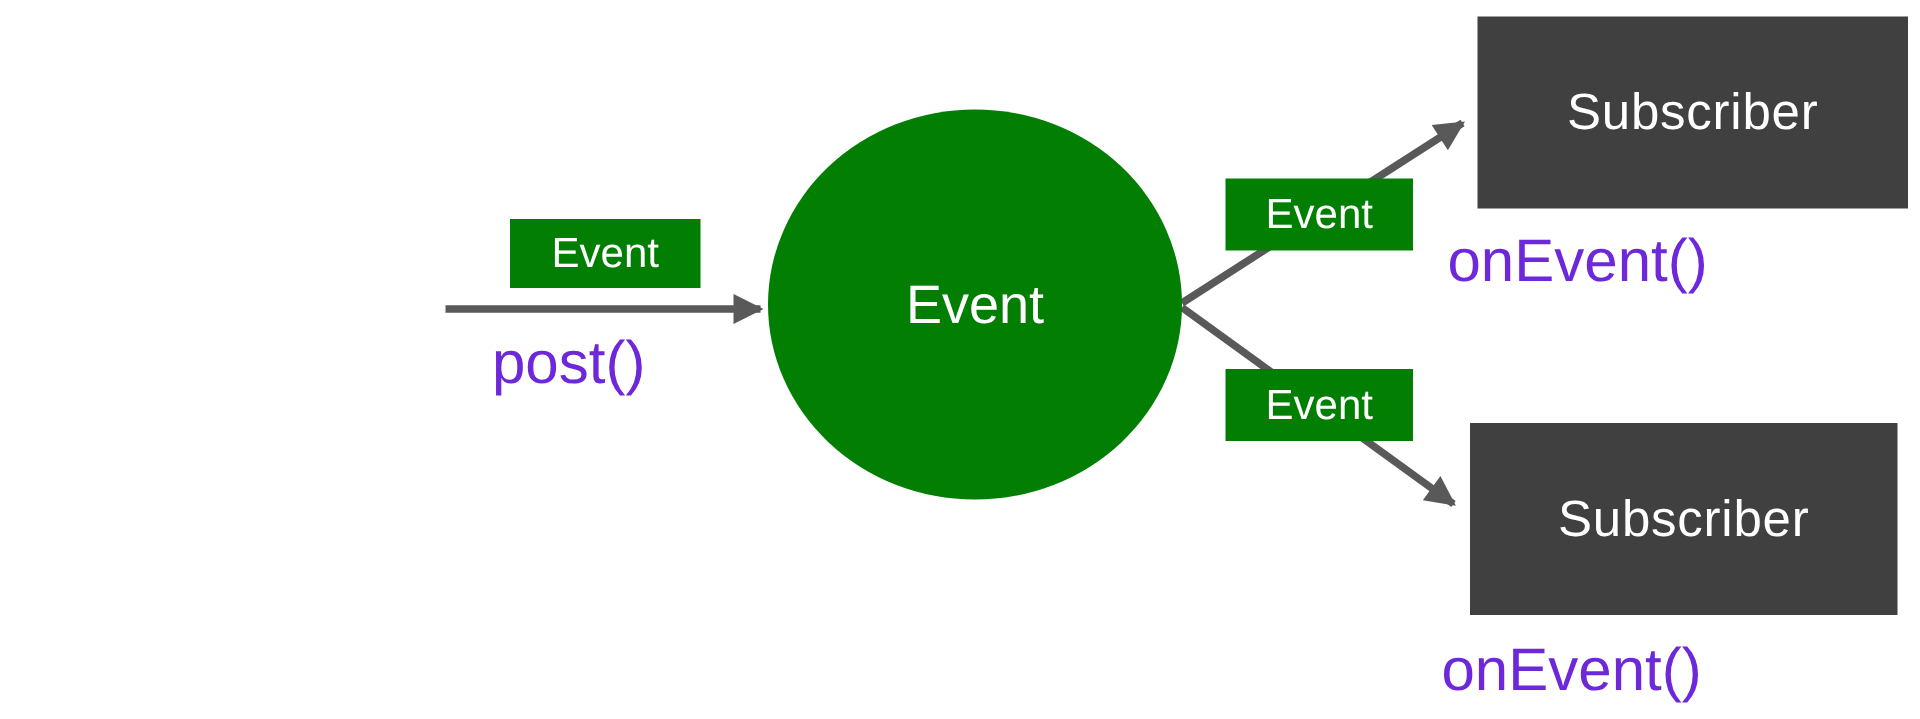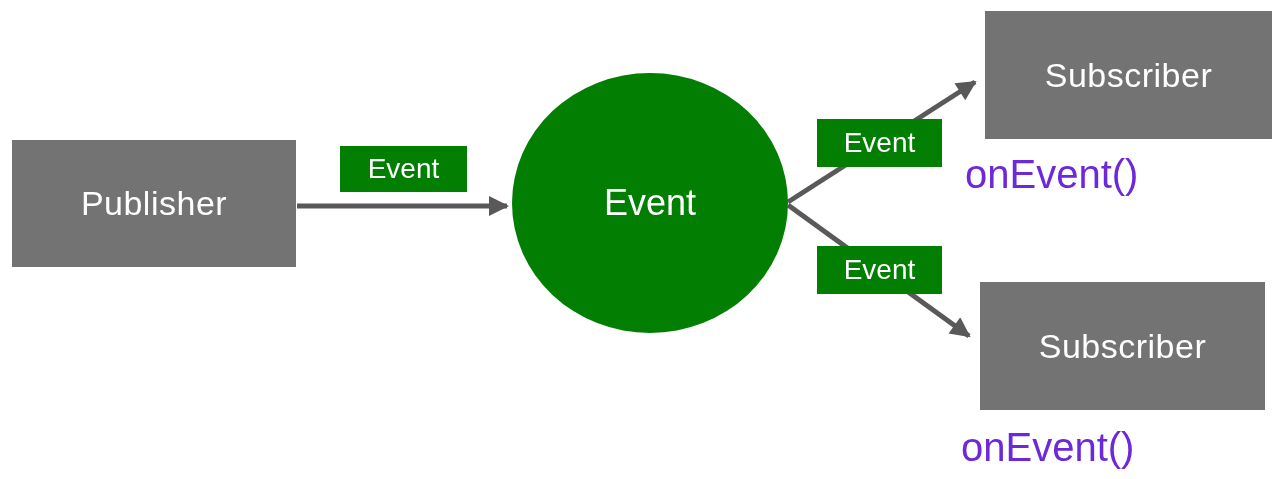--- a/index.html
+++ b/index.html
@@ -18,21 +18,21 @@
   .connectors {
     position: absolute;
     left: 0;
     top: 0;
     width: 1280px;
     height: 479px;
     pointer-events: none;
   }
   .node-rect {
     position: absolute;
-    background: #737373;
+    background: #404040;
     color: #ffffff;
     display: flex;
     align-items: center;
     justify-content: center;
     font-size: 34px;
     font-weight: 300;
     letter-spacing: 0.5px;
   }
   .badge {
     position: absolute;
@@ -91,24 +91,24 @@
     <defs>
       <marker id="arrowhead" viewBox="0 0 10 10" refX="9" refY="5" markerWidth="4.5" markerHeight="4" orient="auto-start-reverse">
         <path d="M0,0 L10,5 L0,10 z" fill="#595959"></path>
       </marker>
     </defs>
     <line x1="297" y1="206" x2="507" y2="206" stroke="#595959" stroke-width="5" marker-end="url(#arrowhead)"></line>
     <line x1="788" y1="202" x2="975" y2="82" stroke="#595959" stroke-width="5" marker-end="url(#arrowhead)"></line>
     <line x1="788" y1="205" x2="969" y2="336" stroke="#595959" stroke-width="5" marker-end="url(#arrowhead)"></line>
   </svg>
 
-  <div id="publisher-box" class="node-rect">Publisher</div>
 
   <div id="badge-publish" class="badge">Event</div>
 
+  <div id="post-label" class="code-label">post()</div>
 
   <div class="bus-circle">
     <div class="line">Event</div>
   </div>
 
   <div id="badge-top" class="badge">Event</div>
 
   <div id="badge-bot" class="badge">Event</div>
 
   <div id="subscriber-top" class="node-rect">Subscriber</div>

